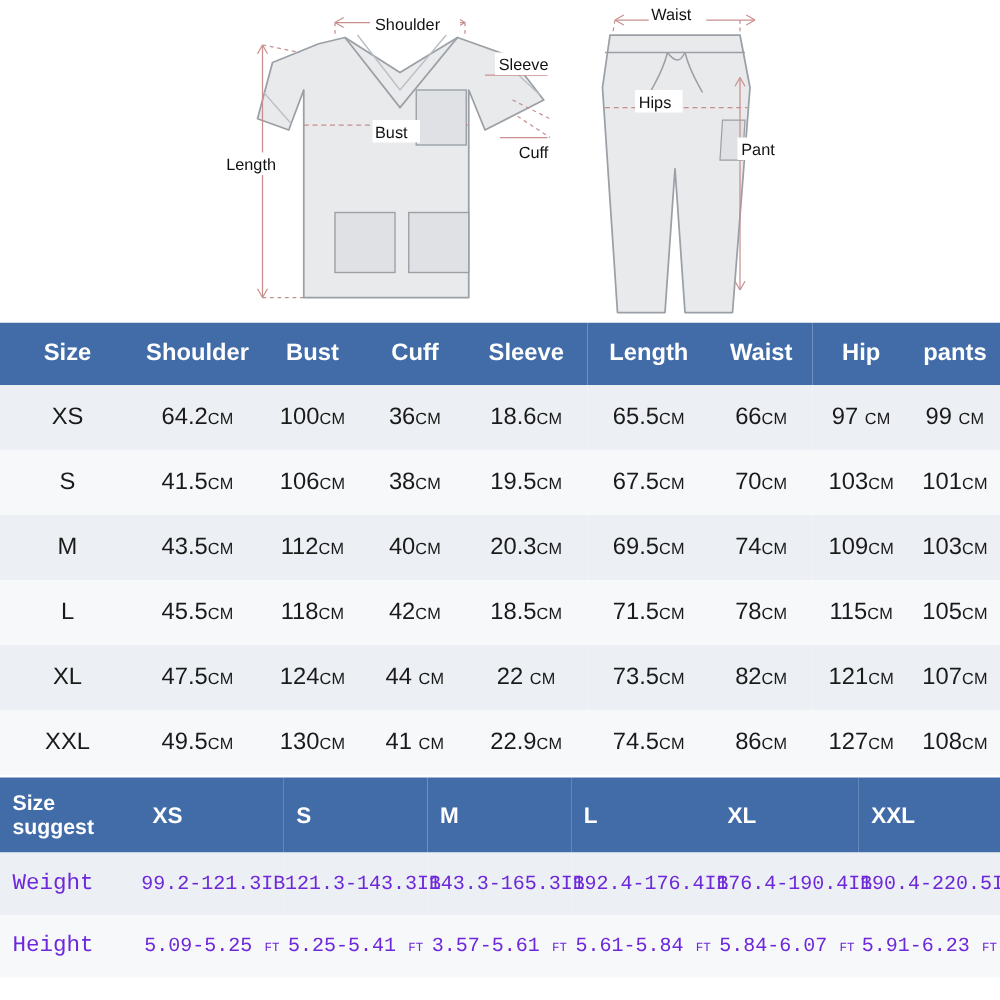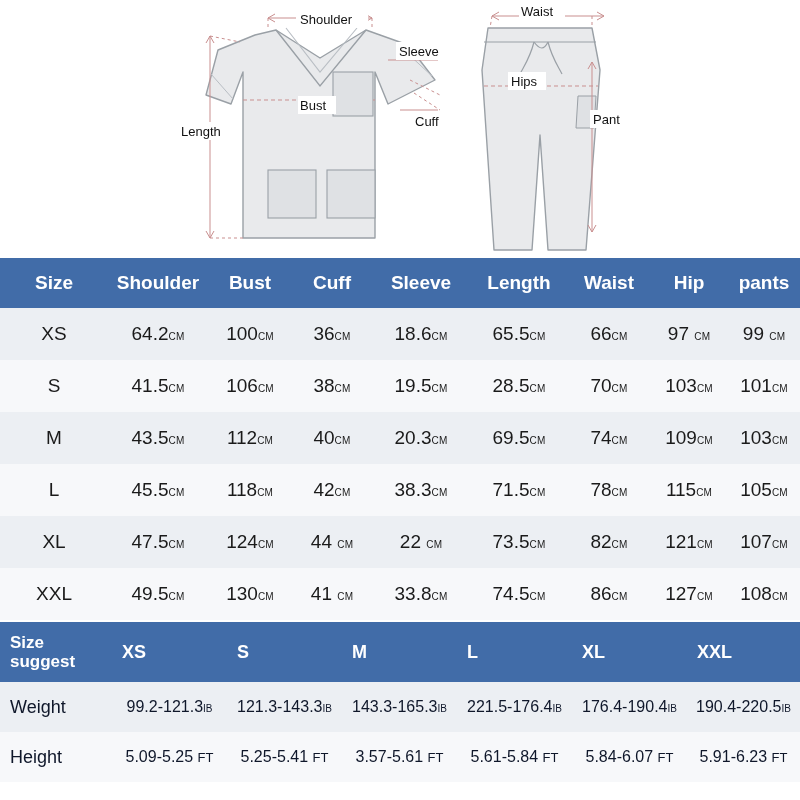--- a/index.html
+++ b/index.html
@@ -50,21 +50,21 @@
     text-align: center;
     height: 50px;
     font-size: 19px;
     color: #1a1a1a;
     border: none;
     white-space: nowrap;
   }
   table.sizetable tr.odd td { background: #eceff3; }
   table.sizetable tr.even td { background: #f7f8fa; }
   .unit {
-    font-size: 10px;
+    font-size: 13px;
     letter-spacing: 0.2px;
     margin-top: 12px;
   }
   .szname { font-size: 19px; }
 
   
   table.suggest {
     border-collapse: collapse;
     width: 800px;
     table-layout: fixed;
@@ -81,33 +81,34 @@
     border: none;
   }
   table.suggest th.lbl {
     font-size: 17px;
     line-height: 19px;
   }
   table.suggest td {
     text-align: center;
     height: 48px;
     font-size: 16px;
-    color: #0f172a;
+    color: #6d28d9;
     border: none;
     white-space: nowrap;
+    font-family: Liberation Mono, monospace;
   }
   table.suggest td.rowlabel {
     text-align: left;
     padding-left: 10px;
     font-size: 18px;
   }
   table.suggest tr.odd td { background: #eceff3; }
   table.suggest tr.even td { background: #f7f8fa; }
-  .sunit { font-size: 10px; }
-  .ft { font-size: 13px; }
+  .sunit { font-size: 16px; }
+  .ft { font-size: 10px; }
 </style>
 </head>
 <body>
 
 <div id="page">
 
   <div id="diagram">
     <svg width="800" height="258" viewBox="0 0 800 258" xmlns="http://www.w3.org/2000/svg">
 
       <g>
@@ -241,42 +242,42 @@
         <td><span>66</span><span class="unit">CM</span></td>
         <td><span>97</span> <span class="unit">CM</span></td>
         <td><span>99</span> <span class="unit">CM</span></td>
       </tr>
       <tr class="even">
         <td class="szname">S</td>
         <td><span>41.5</span><span class="unit">CM</span></td>
         <td><span>106</span><span class="unit">CM</span></td>
         <td><span>38</span><span class="unit">CM</span></td>
         <td><span>19.5</span><span class="unit">CM</span></td>
-        <td><span>28.5</span><span class="unit">CM</span></td>
+        <td><span>67.5</span><span class="unit">CM</span></td>
         <td><span>70</span><span class="unit">CM</span></td>
         <td><span>103</span><span class="unit">CM</span></td>
         <td><span>101</span><span class="unit">CM</span></td>
       </tr>
       <tr class="odd">
         <td class="szname">M</td>
         <td><span>43.5</span><span class="unit">CM</span></td>
         <td><span>112</span><span class="unit">CM</span></td>
         <td><span>40</span><span class="unit">CM</span></td>
         <td><span>20.3</span><span class="unit">CM</span></td>
         <td><span>69.5</span><span class="unit">CM</span></td>
         <td><span>74</span><span class="unit">CM</span></td>
         <td><span>109</span><span class="unit">CM</span></td>
         <td><span>103</span><span class="unit">CM</span></td>
       </tr>
       <tr class="even">
         <td class="szname">L</td>
         <td><span>45.5</span><span class="unit">CM</span></td>
         <td><span>118</span><span class="unit">CM</span></td>
         <td><span>42</span><span class="unit">CM</span></td>
-        <td><span>38.3</span><span class="unit">CM</span></td>
+        <td><span>18.5</span><span class="unit">CM</span></td>
         <td><span>71.5</span><span class="unit">CM</span></td>
         <td><span>78</span><span class="unit">CM</span></td>
         <td><span>115</span><span class="unit">CM</span></td>
         <td><span>105</span><span class="unit">CM</span></td>
       </tr>
       <tr class="odd">
         <td class="szname">XL</td>
         <td><span>47.5</span><span class="unit">CM</span></td>
         <td><span>124</span><span class="unit">CM</span></td>
         <td><span>44</span> <span class="unit">CM</span></td>
@@ -284,21 +285,21 @@
         <td><span>73.5</span><span class="unit">CM</span></td>
         <td><span>82</span><span class="unit">CM</span></td>
         <td><span>121</span><span class="unit">CM</span></td>
         <td><span>107</span><span class="unit">CM</span></td>
       </tr>
       <tr class="even">
         <td class="szname">XXL</td>
         <td><span>49.5</span><span class="unit">CM</span></td>
         <td><span>130</span><span class="unit">CM</span></td>
         <td><span>41</span> <span class="unit">CM</span></td>
-        <td><span>33.8</span><span class="unit">CM</span></td>
+        <td><span>22.9</span><span class="unit">CM</span></td>
         <td><span>74.5</span><span class="unit">CM</span></td>
         <td><span>86</span><span class="unit">CM</span></td>
         <td><span>127</span><span class="unit">CM</span></td>
         <td><span>108</span><span class="unit">CM</span></td>
       </tr>
     </tbody>
   </table>
 
   <table class="suggest">
     <colgroup>
@@ -323,21 +324,21 @@
         <th>XL</th>
         <th>XXL</th>
       </tr>
     </thead>
     <tbody>
       <tr class="odd">
         <td class="rowlabel">Weight</td>
         <td><span>99.2-121.3</span><span class="sunit">IB</span></td>
         <td><span>121.3-143.3</span><span class="sunit">IB</span></td>
         <td><span>143.3-165.3</span><span class="sunit">IB</span></td>
-        <td><span>221.5-176.4</span><span class="sunit">IB</span></td>
+        <td><span>192.4-176.4</span><span class="sunit">IB</span></td>
         <td><span>176.4-190.4</span><span class="sunit">IB</span></td>
         <td><span>190.4-220.5</span><span class="sunit">IB</span></td>
       </tr>
       <tr class="even">
         <td class="rowlabel">Height</td>
         <td><span>5.09-5.25</span> <span class="ft">FT</span></td>
         <td><span>5.25-5.41</span> <span class="ft">FT</span></td>
         <td><span>3.57-5.61</span> <span class="ft">FT</span></td>
         <td><span>5.61-5.84</span> <span class="ft">FT</span></td>
         <td><span>5.84-6.07</span> <span class="ft">FT</span></td>

